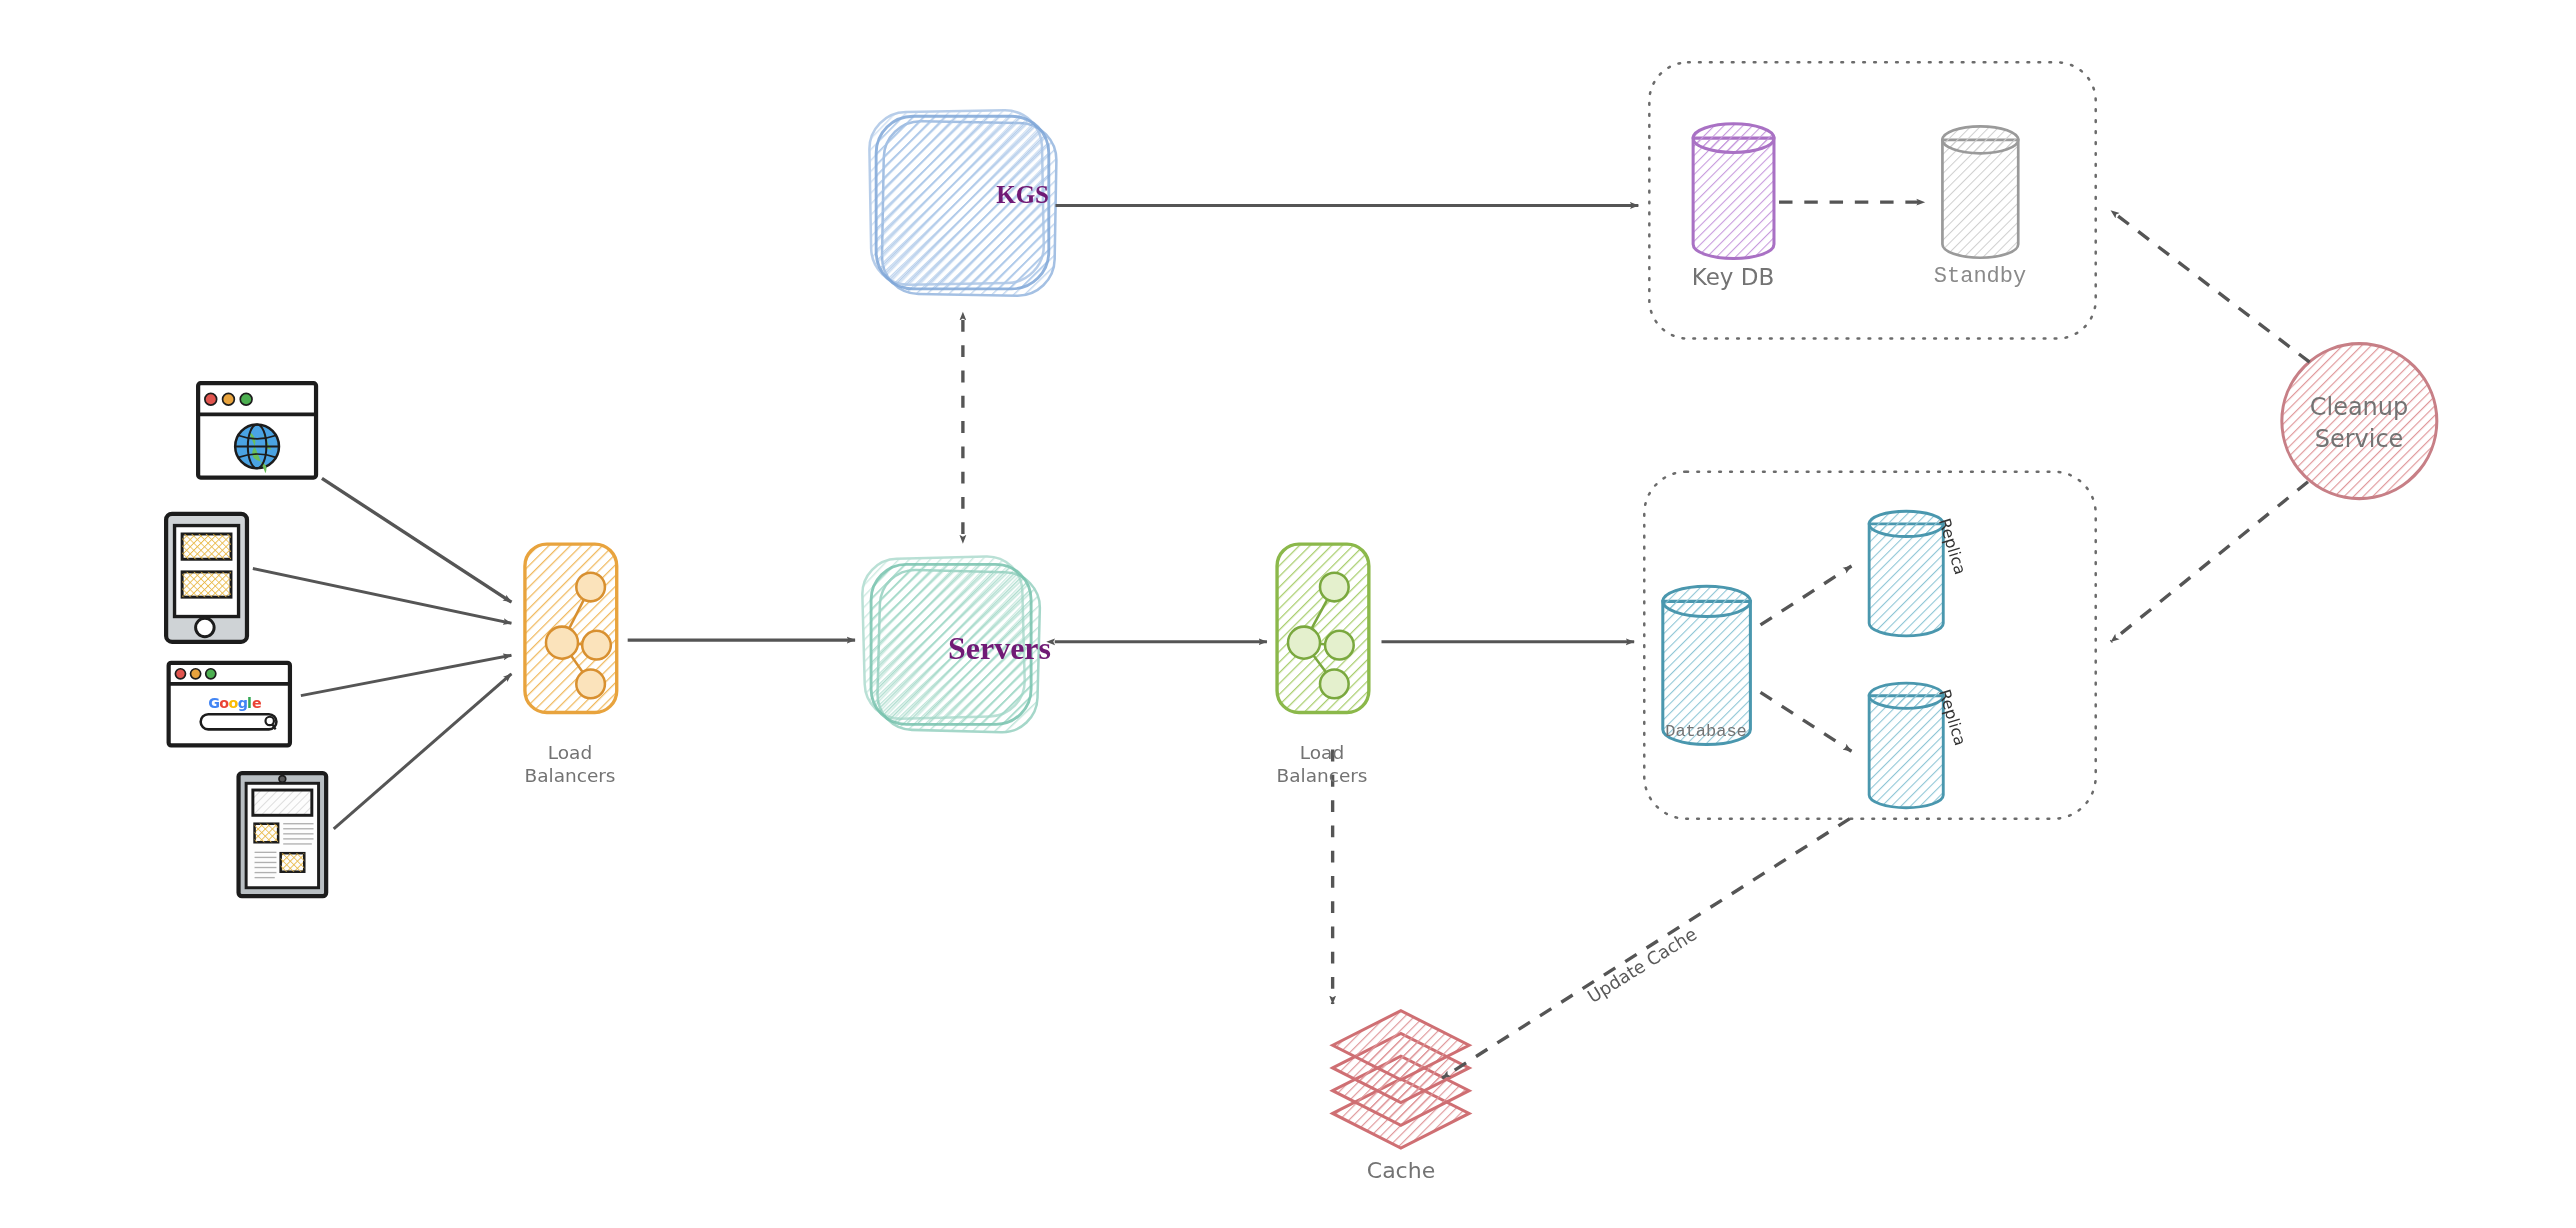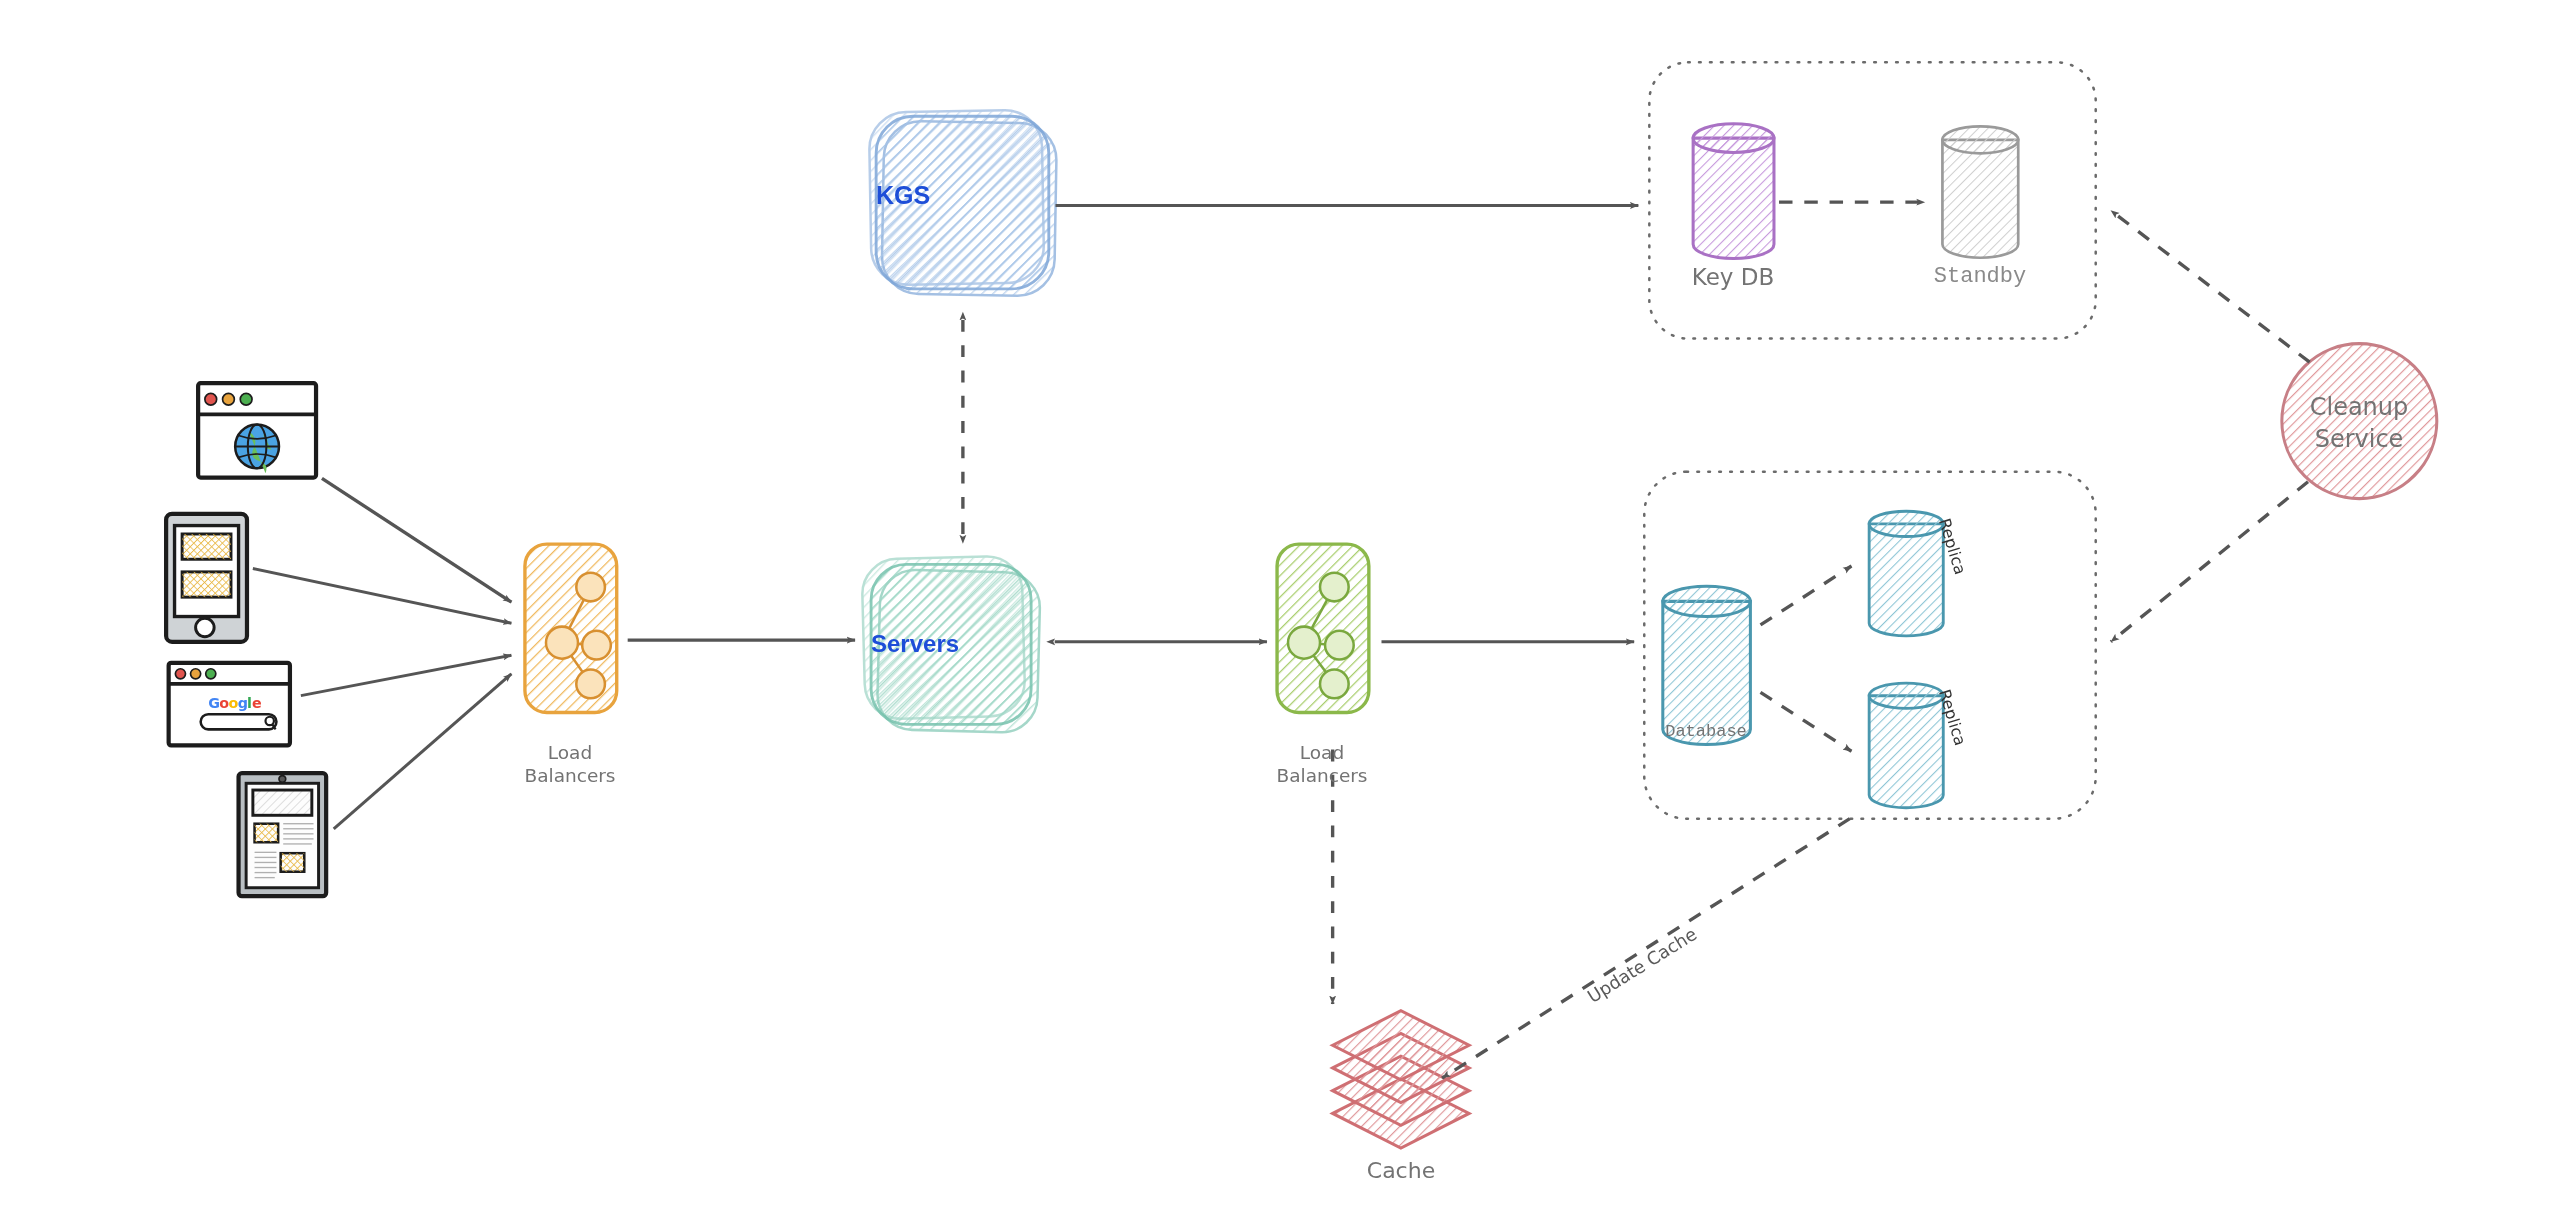--- a/index.html
+++ b/index.html
@@ -29,23 +29,23 @@
     position: absolute;
     text-align: center;
     font-family: "DejaVu Sans", sans-serif;
     color: #737373;
     white-space: pre-line;
     line-height: 1.25;
     pointer-events: none;
   }
   .inner-label {
     position: absolute;
-    font-family: Liberation Sans, sans-serif;
-    color: #1d4ed8;
-    text-align: left;
+    font-family: Liberation Serif, serif;
+    color: #701a75;
+    text-align: right;
     pointer-events: none;
   }
   .muted-label { color: #8a8a8a; }
   .edge-label {
     position: absolute;
     color: #5a5a5a;
     font-family: "DejaVu Sans", sans-serif;
   }
 </style>
 </head>
@@ -277,21 +277,21 @@
       <line x1="2196" y1="972" x2="1712" y2="1280" stroke-width="4" stroke-dasharray="16 14" marker-end="url(#arrowhead)"></line>
 
       <line x1="2742" y1="430" x2="2506" y2="250" stroke-width="4" stroke-dasharray="16 14" marker-end="url(#arrowhead)"></line>
 
       <line x1="2740" y1="572" x2="2506" y2="762" stroke-width="4" stroke-dasharray="16 14" marker-end="url(#arrowhead)"></line>
     </g>
   </svg>
 
   <div class="inner-label" style="left:876px; top:181px; width:173px; font-size:25px; font-weight:600;">KGS</div>
 
-  <div class="inner-label" style="left:871px; top:630px; width:180px; font-size:24px; font-weight:600;">Servers</div>
+  <div class="inner-label" style="left:871px; top:630px; width:180px; font-size:32px; font-weight:600;">Servers</div>
 
   <div class="node-label" style="left:486px; top:741px; width:168px; font-size:18.5px;">Load
 Balancers</div>
 
   <div class="node-label" style="left:1238px; top:741px; width:168px; font-size:18.5px;">Load
 Balancers</div>
 
   <div class="node-label" style="left:1317px; top:1157px; width:168px; font-size:22px;">Cache</div>
 
   <div class="node-label" style="left:1649px; top:263px; width:168px; font-size:23px;">Key DB</div>

